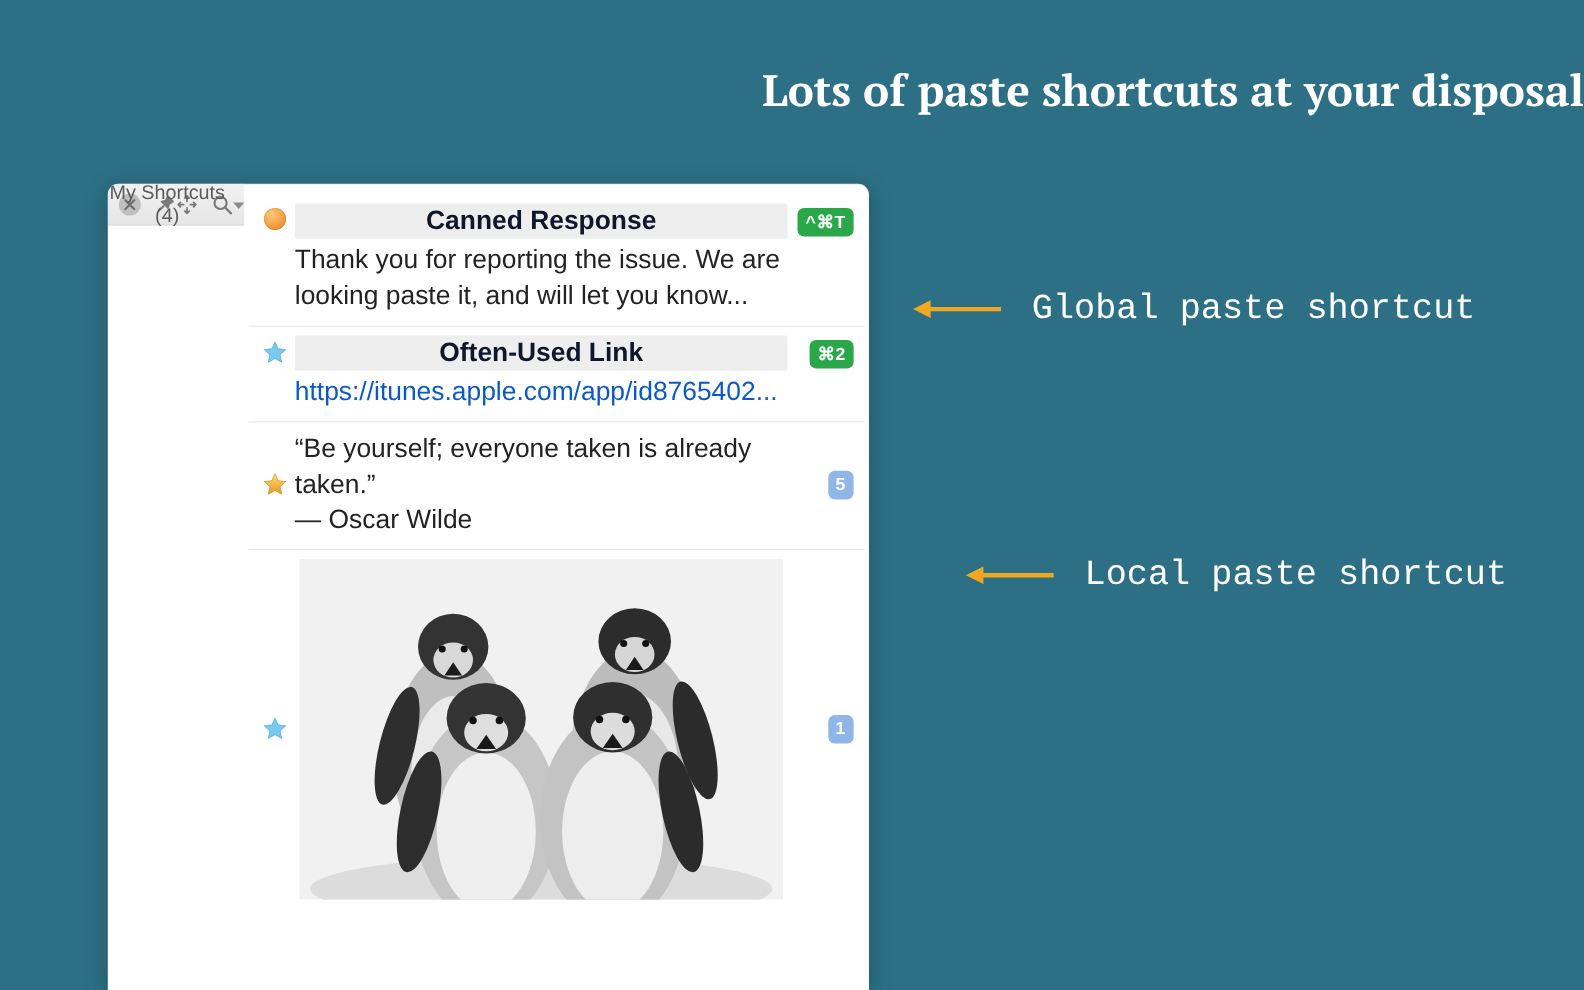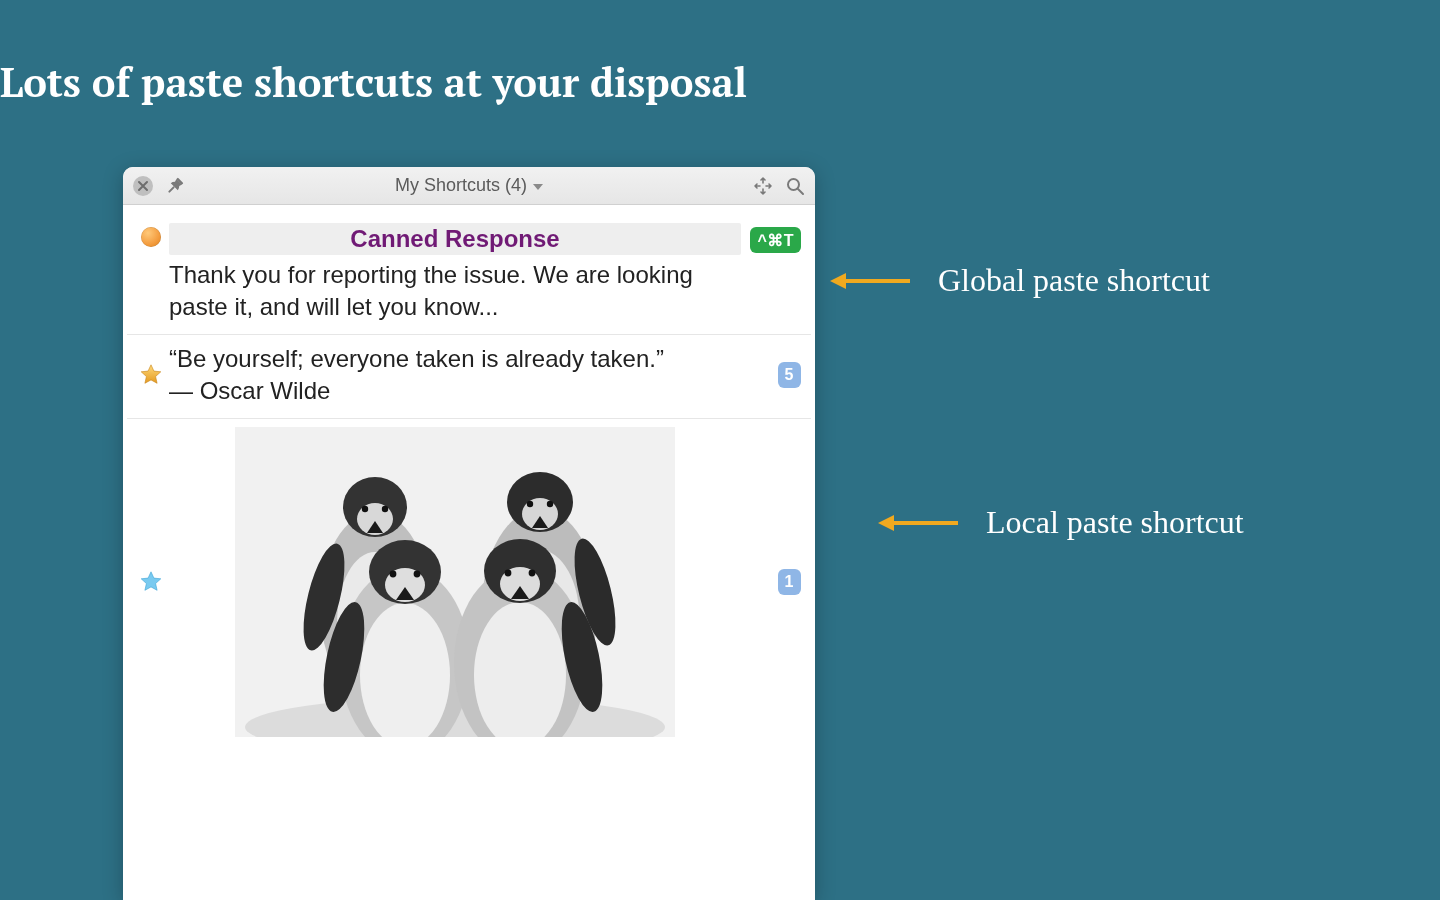--- a/index.html
+++ b/index.html
@@ -11,39 +11,39 @@
     overflow:hidden;
     position:relative;
   }
 
   
   .hero {
     color:#ffffff;
     font-family: "PT Serif", Georgia, "Times New Roman", serif;
     font-weight:700;
     font-size:40px;
-    text-align:left;
+    text-align:right;
     position:absolute;
     top:55px;
     left:0; right:0;
   }
 
   
   .window {
     position:absolute;
-    left:123px;
+    left:98px;
     top:167px;
     width:692px;
     height:733px; 
     background:#ffffff;
     border-radius:10px 10px 0 0;
     box-shadow: 0 1px 0 rgba(0,0,0,.08) inset, 0 4px 20px rgba(0,0,0,.25);
     overflow:hidden;
     display:flex;
-    flex-direction:column;
+    flex-direction:row;
   }
 
   
   .titlebar {
     height:38px;
     background:linear-gradient(#f1f1f1,#e6e6e6);
     border-bottom:1px solid #d0d0d0;
     display:flex;
     align-items:center;
     position:relative;
@@ -103,21 +103,21 @@
     min-width:0;
     display:flex;
     flex-direction:column;
     gap:4px;
     font-size:24px;
     color:#222;
     position:relative;
   }
   .item .content .title-chip {
     background:#eeeeee;
-    color:#701a75;
+    color:#0f172a;
     font-weight:600;
     font-size:24px;
     text-align:center;
     padding:2px 0;
     border-radius:2px;
   }
   .item .content .body {
     line-height:1.35;
     word-wrap:break-word;
   }
@@ -168,21 +168,21 @@
     display:block;
   }
   .thumb svg { width:100%; height:100%; display:block; }
 
   
   .callout {
     position:absolute;
     display:flex;
     align-items:center;
     gap:28px;
-    font-family: Liberation Serif, serif;
+    font-family: Liberation Mono, monospace;
     color:#ffffff;
     font-size:32px;
   }
   .arrow {
     width:80px; height:24px; display:block; flex-shrink:0;
   }
 </style>
 </head>
 <body>
 
@@ -236,20 +236,34 @@
       </div>
       <div class="content">
         <div class="title-chip">Canned Response</div>
         <div class="body">Thank you for reporting the issue. We are looking paste it, and will let you know...</div>
       </div>
       <div class="badge-col">
         <span class="kbd-badge kbd-green">^⌘T</span>
       </div>
     </div>
 
+    <div class="item">
+      <div class="gutter">
+        <svg class="star" viewBox="0 0 24 24">
+          <path fill="#79caf0" stroke="#3ea4d6" stroke-width="0.6" d="M12 1.8l2.9 6.3 6.9.7-5.2 4.7 1.5 6.8L12 16.9l-6.1 3.4 1.5-6.8L2.2 8.8l6.9-.7z"></path>
+        </svg>
+      </div>
+      <div class="content">
+        <div class="title-chip">Often-Used Link</div>
+        <div class="body"><span class="link">https://itunes.apple.com/app/id8765402...</span></div>
+      </div>
+      <div class="badge-col">
+        <span class="kbd-badge kbd-green">⌘2</span>
+      </div>
+    </div>
 
     <div class="item" style="align-items:center;">
       <div class="gutter" style="padding-top:0; align-items:center; align-self:center;">
         <svg class="star" viewBox="0 0 24 24">
           <defs>
             <linearGradient id="gold" x1="0" y1="0" x2="0" y2="1">
               <stop offset="0" stop-color="#ffd97a"></stop>
                 <stop offset="1" stop-color="#e49a21"></stop>
             </linearGradient>
           </defs>

